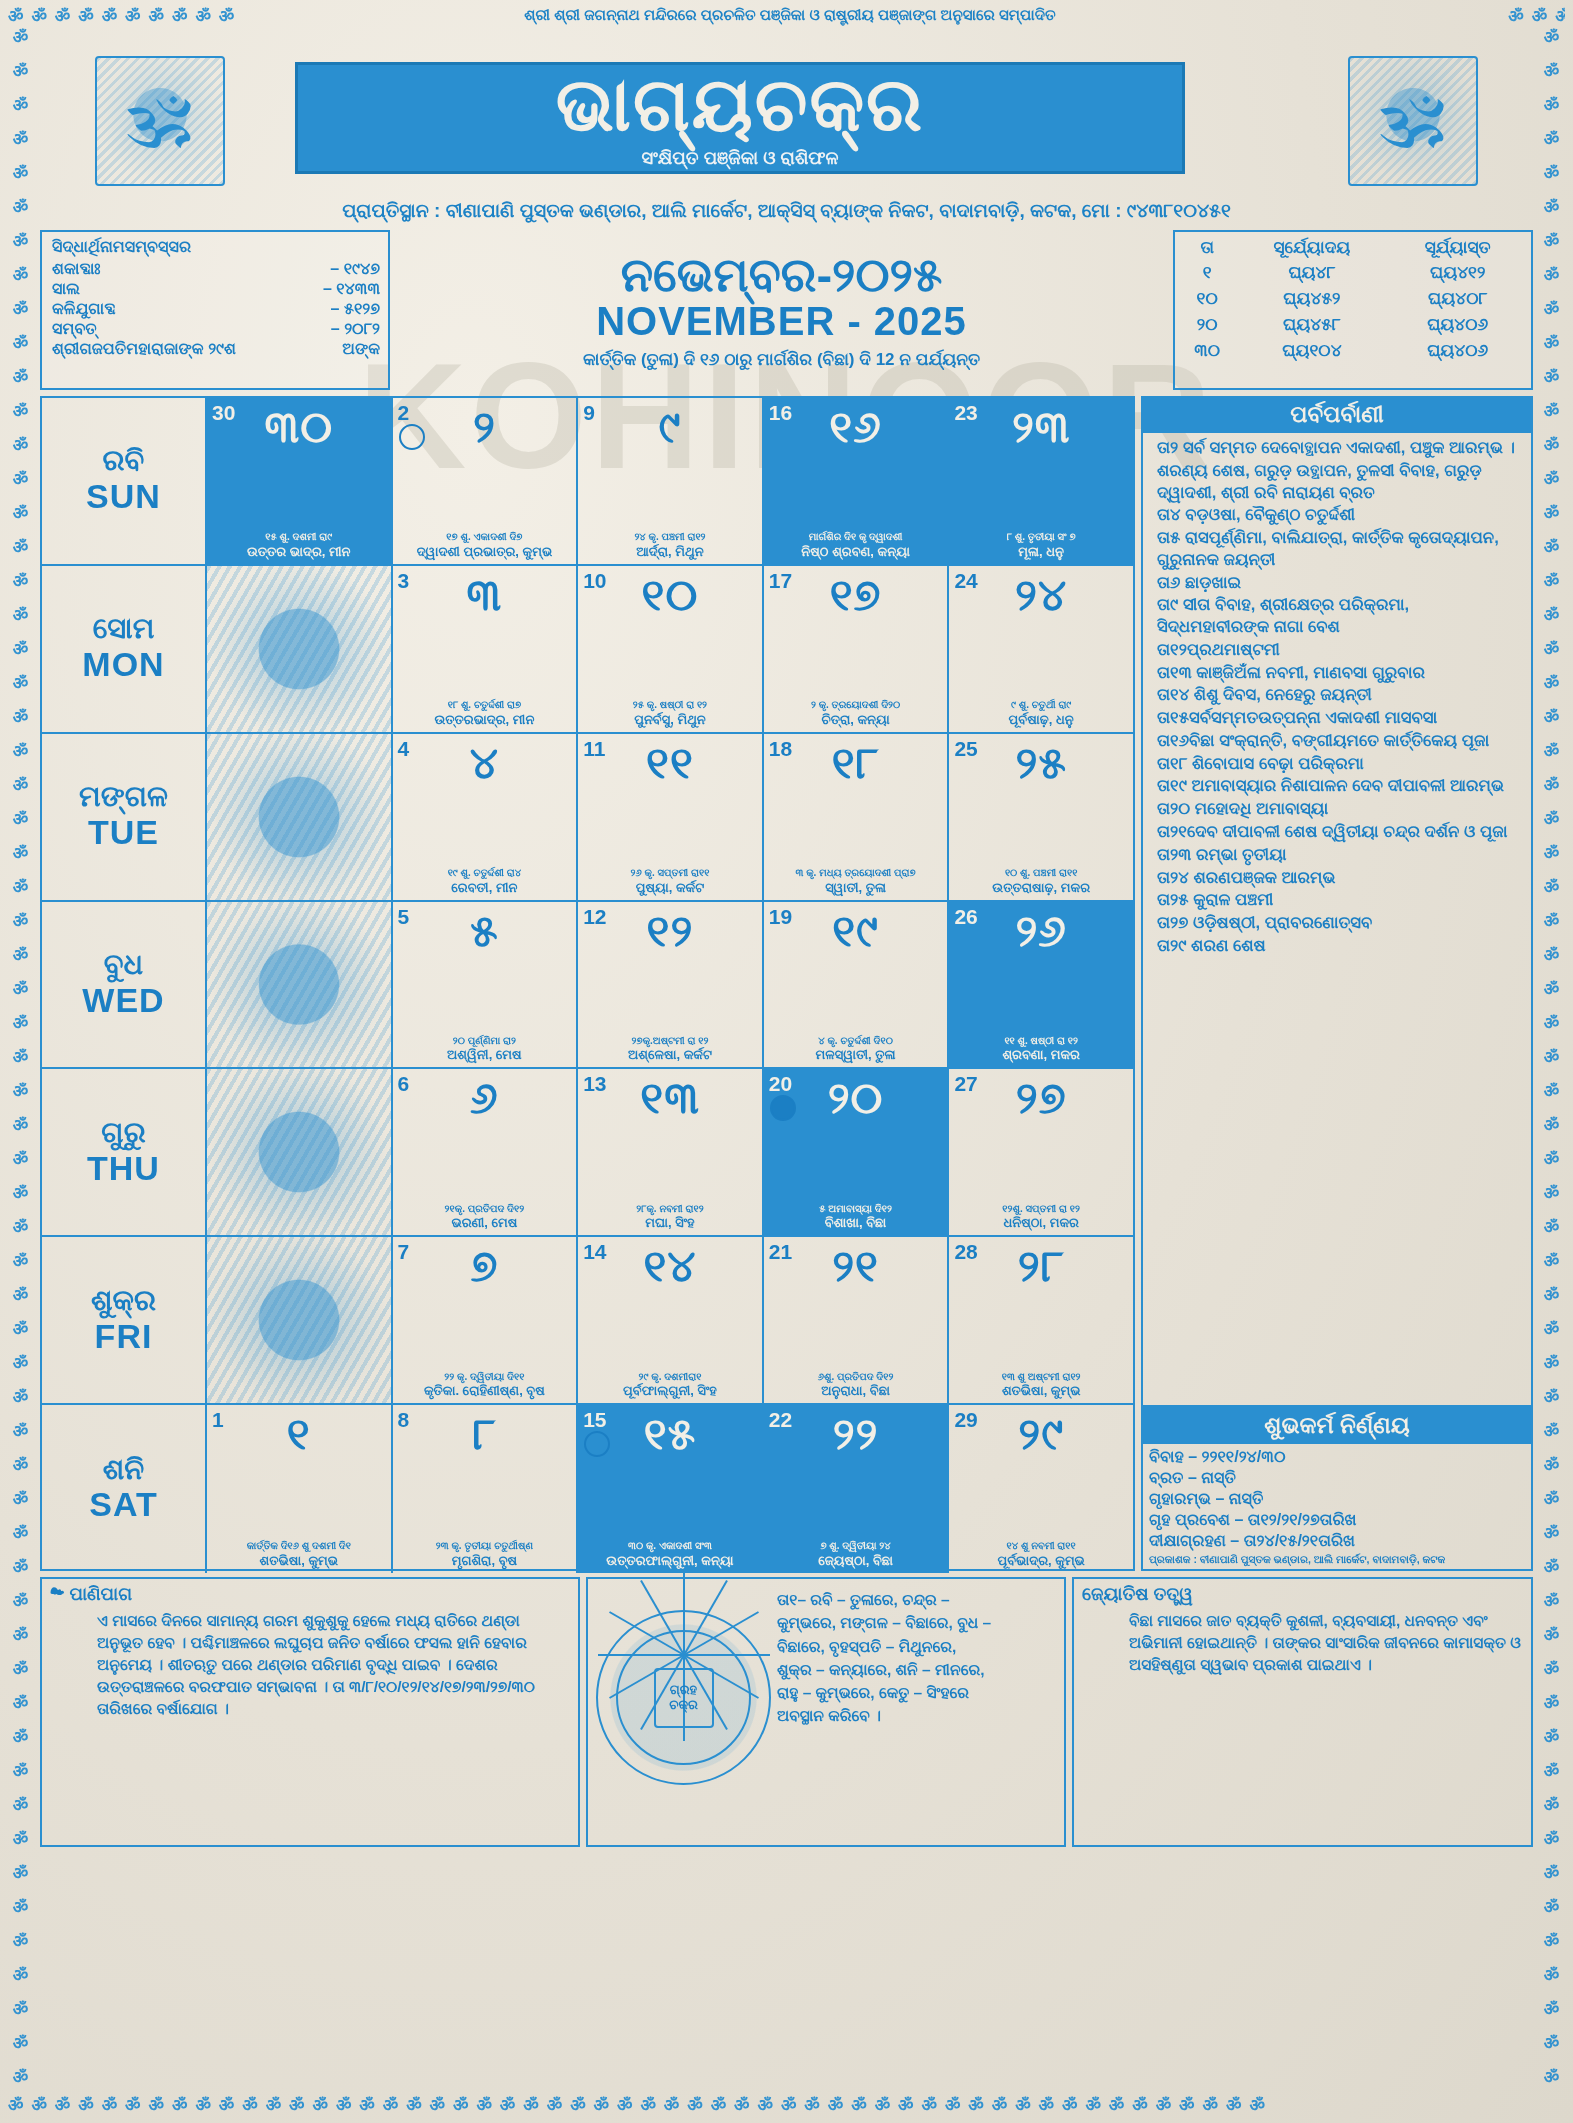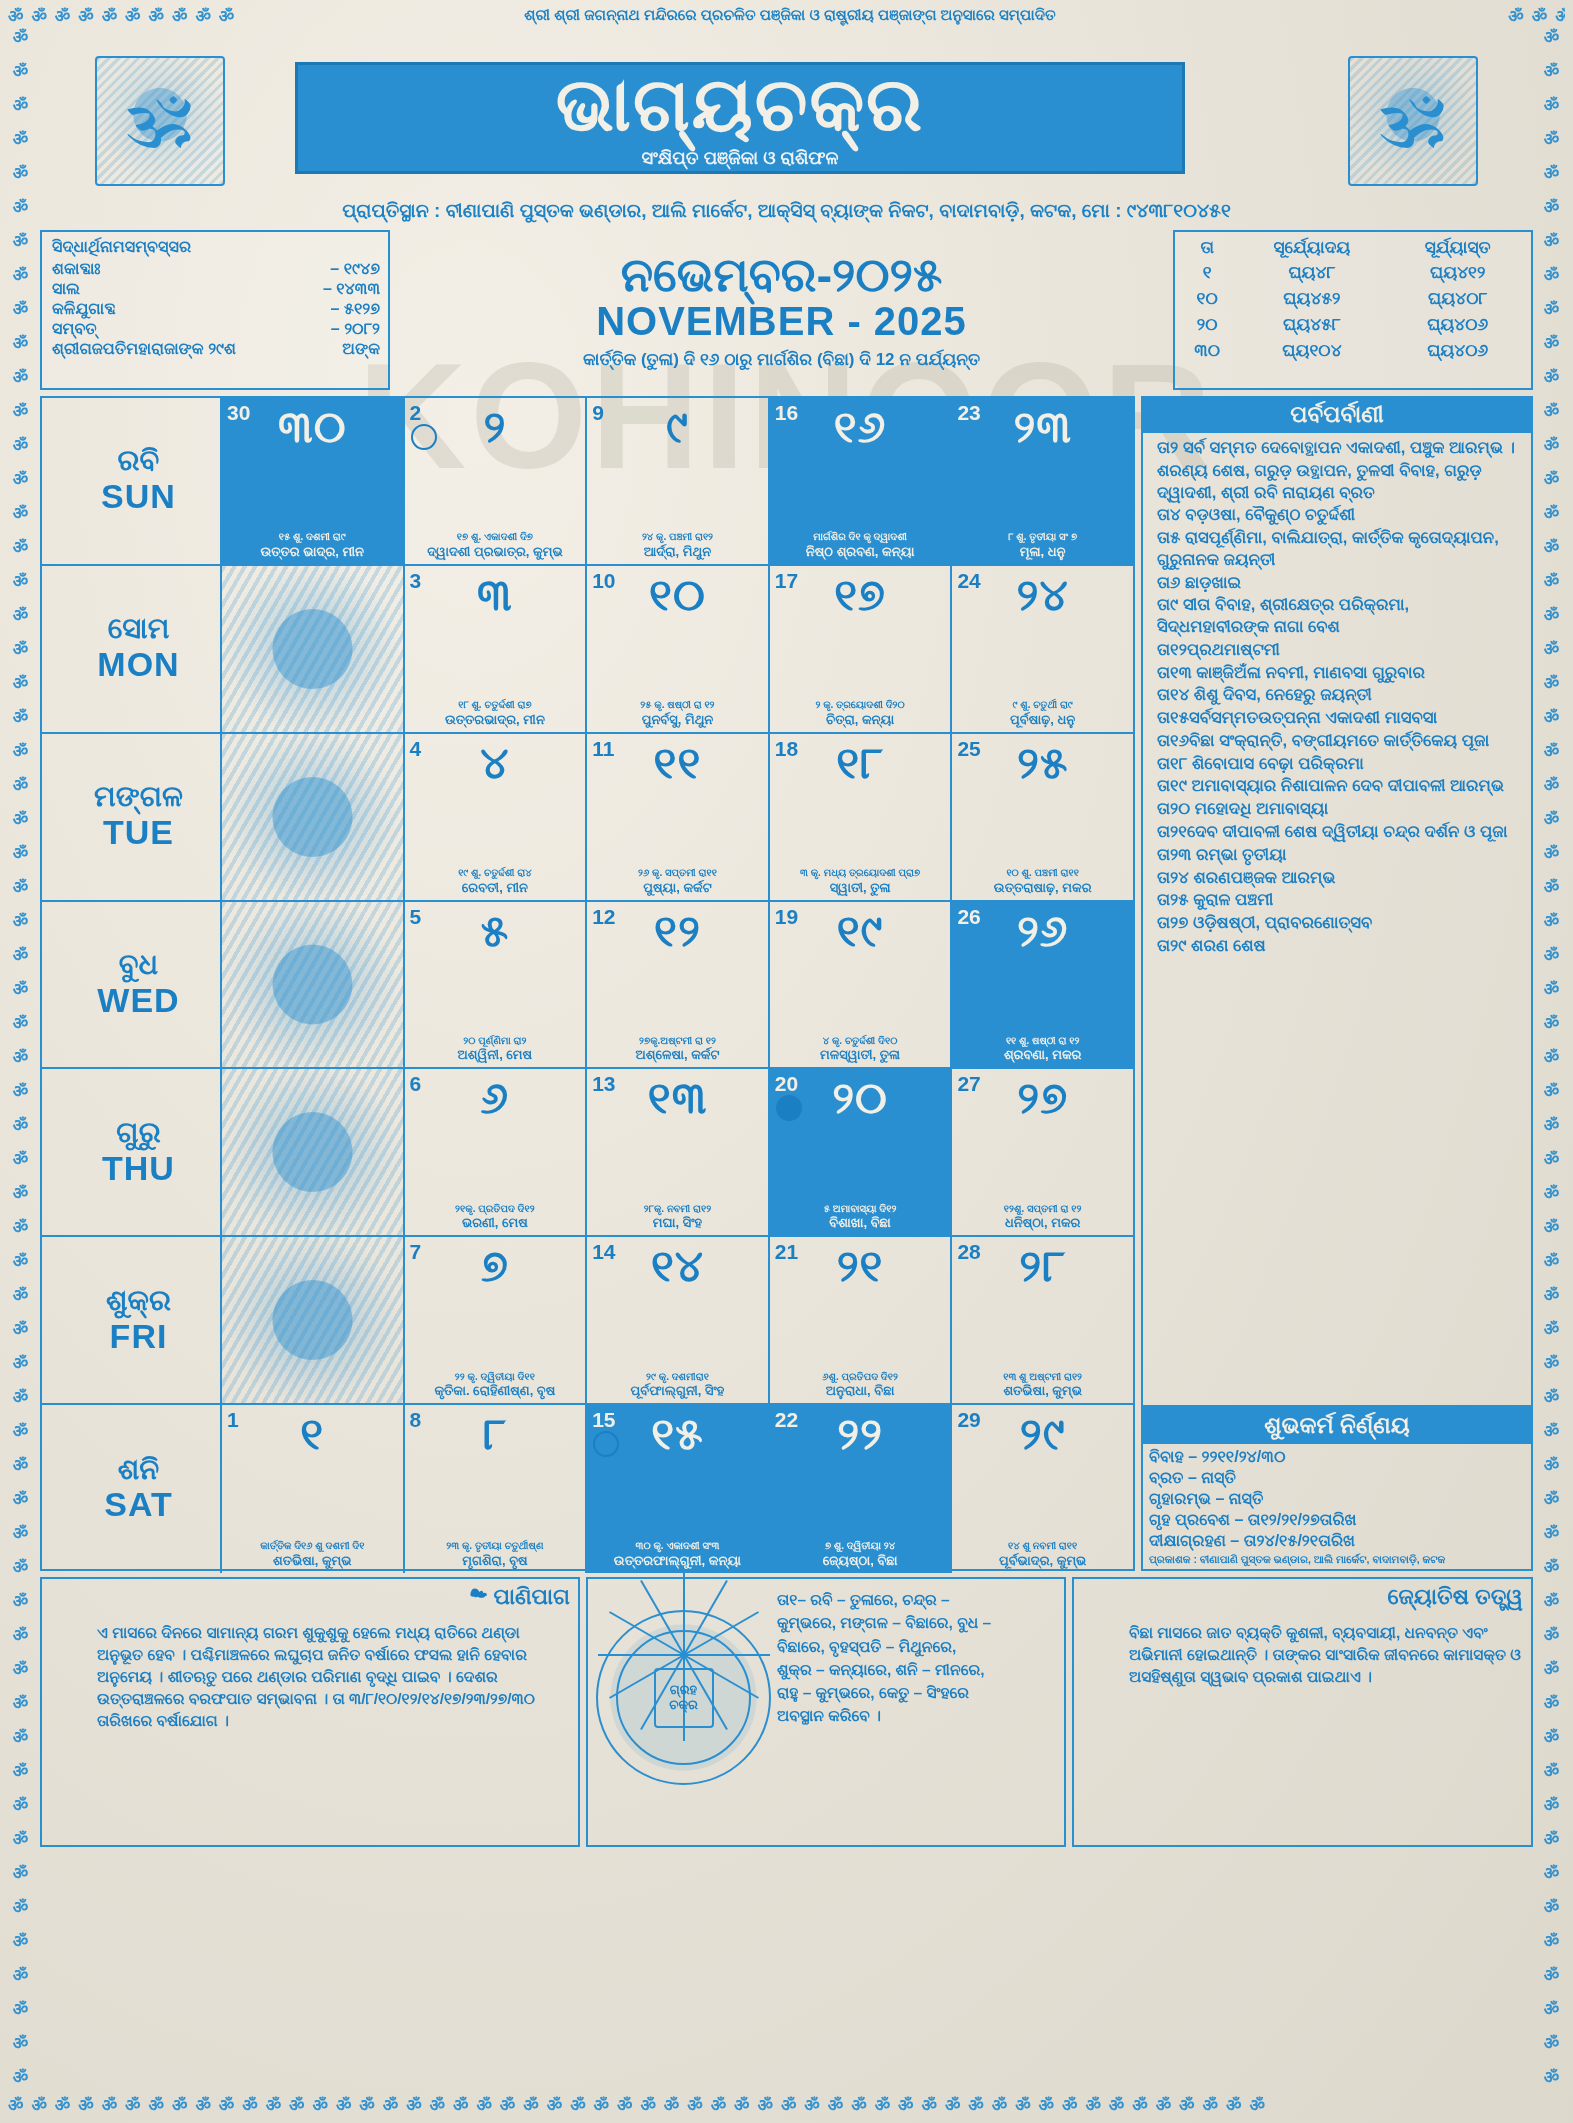--- a/index.html
+++ b/index.html
@@ -106,21 +106,20 @@
 
   
   .main { display:flex; gap:6px; margin-top:6px; height:1175px; }
   .calwrap { width:1095px; border:2px solid #2a8fd0; }
   .calrow { display:flex; height:calc(1175px / 7); border-bottom:2px solid #2a8fd0; }
   .calrow:last-child { border-bottom:none; }
   .daylabel {
     width:165px; border-right:2px solid #2a8fd0;
     display:flex; flex-direction:column; align-items:center; justify-content:center;
     font-weight:bold;
-    margin-left:15px;
   }
   .daylabel .od { font-size:29px; line-height:1.1; }
   .daylabel .en { font-size:34px; letter-spacing:1px; }
   .cell {
     flex:1; border-right:2px solid #2a8fd0; position:relative;
     padding:2px 4px 2px 4px; overflow:hidden;
   }
   .cell:last-child { border-right:none; }
   .cell .gnum {
     position:absolute; left:5px; top:3px;
@@ -171,21 +170,21 @@
     padding:3px 6px; font-size:16px; font-weight:bold; line-height:1.3;
   }
   .rc-body2 .small { font-size:10.5px; line-height:1.2; margin-top:2px; }
 
   
   .footer { display:flex; gap:6px; margin-top:6px; height:270px; }
   .fbox { border:2px solid #2a8fd0; padding:5px 8px; }
   .f1 { width:540px; }
   .f2 { width:480px; display:flex; gap:6px; }
   .f3 { flex:1; }
-  .fhead { text-align:right; font-size:22px; font-weight:bold; margin-bottom:12px; }
+  .fhead { text-align:left; font-size:18px; font-weight:bold; margin-bottom:5px; }
   .ftext { font-size:15.5px; font-weight:bold; line-height:1.42;margin-left:47px; }
   .chakra {
     width:175px; height:175px; margin-top:26px;
     border:2px solid #2a8fd0; border-radius:50%;
     position:relative; flex:none;
     background:radial-gradient(circle, rgba(42,143,208,.12) 0 60%, rgba(255,255,255,0) 61%);
   }
   .chakra .ring { position:absolute; inset:18px; border:2px solid #2a8fd0; border-radius:50%; }
   .chakra .hub {
     position:absolute; left:50%; top:50%; transform:translate(-50%,-50%);

